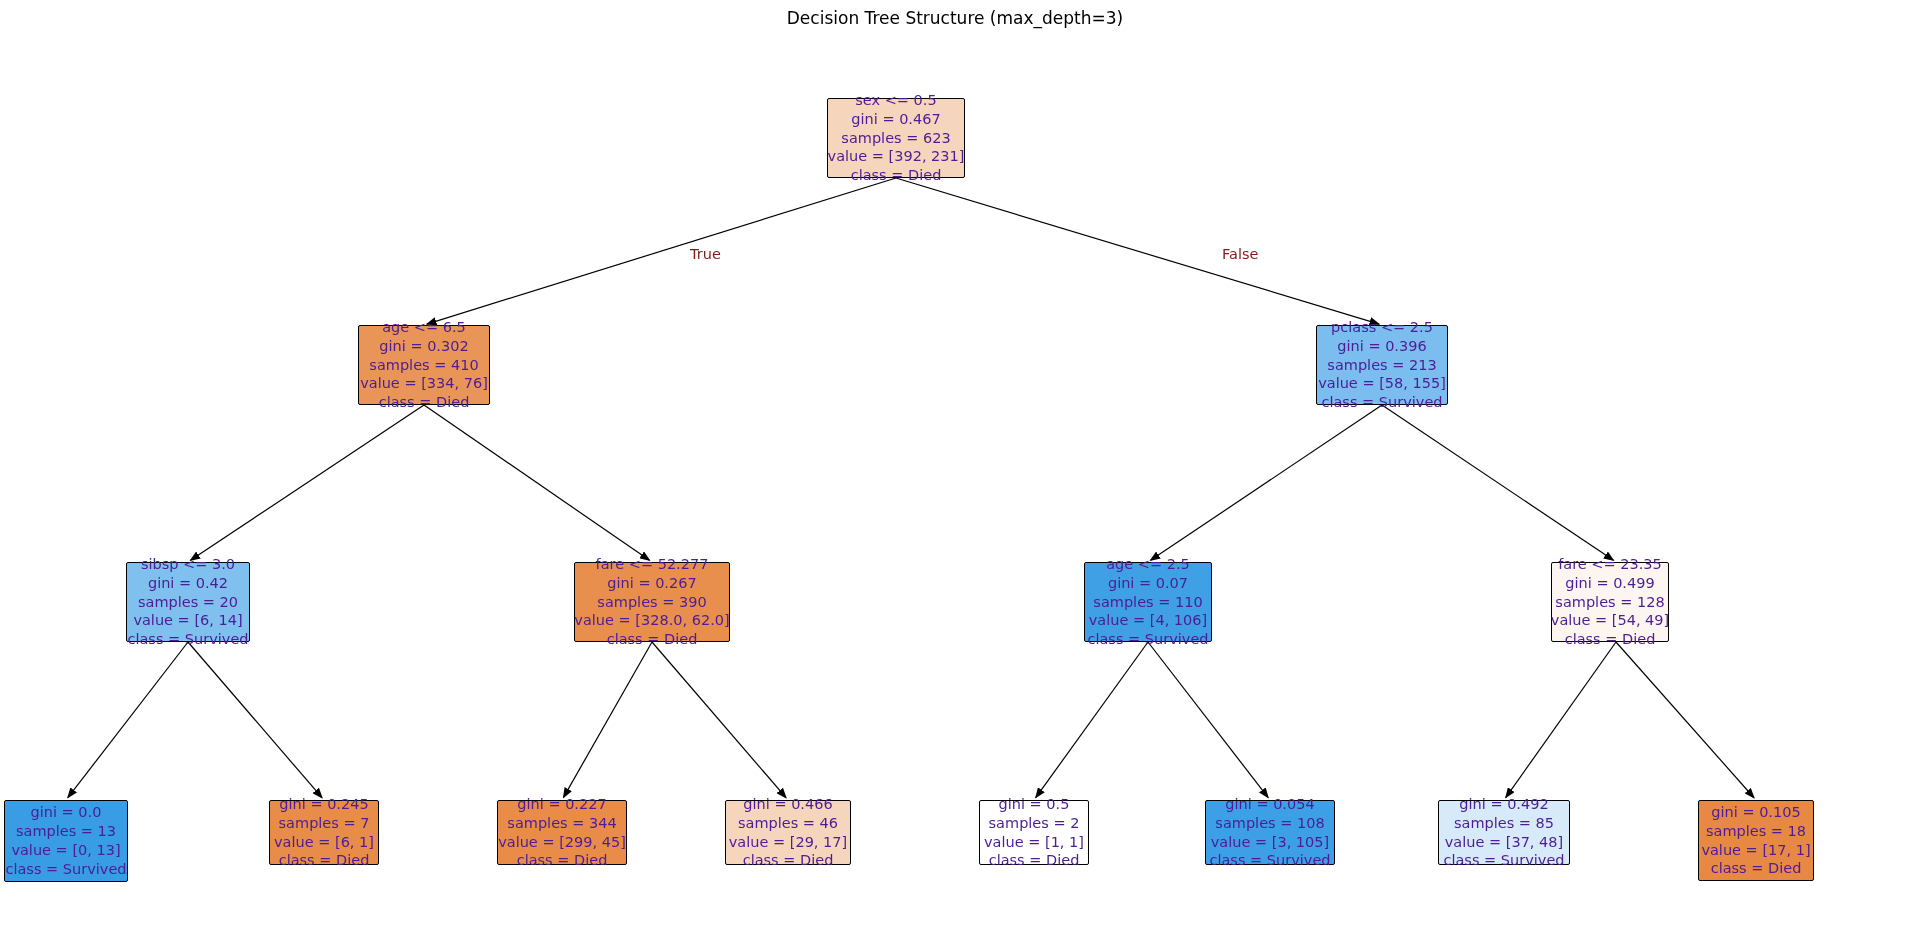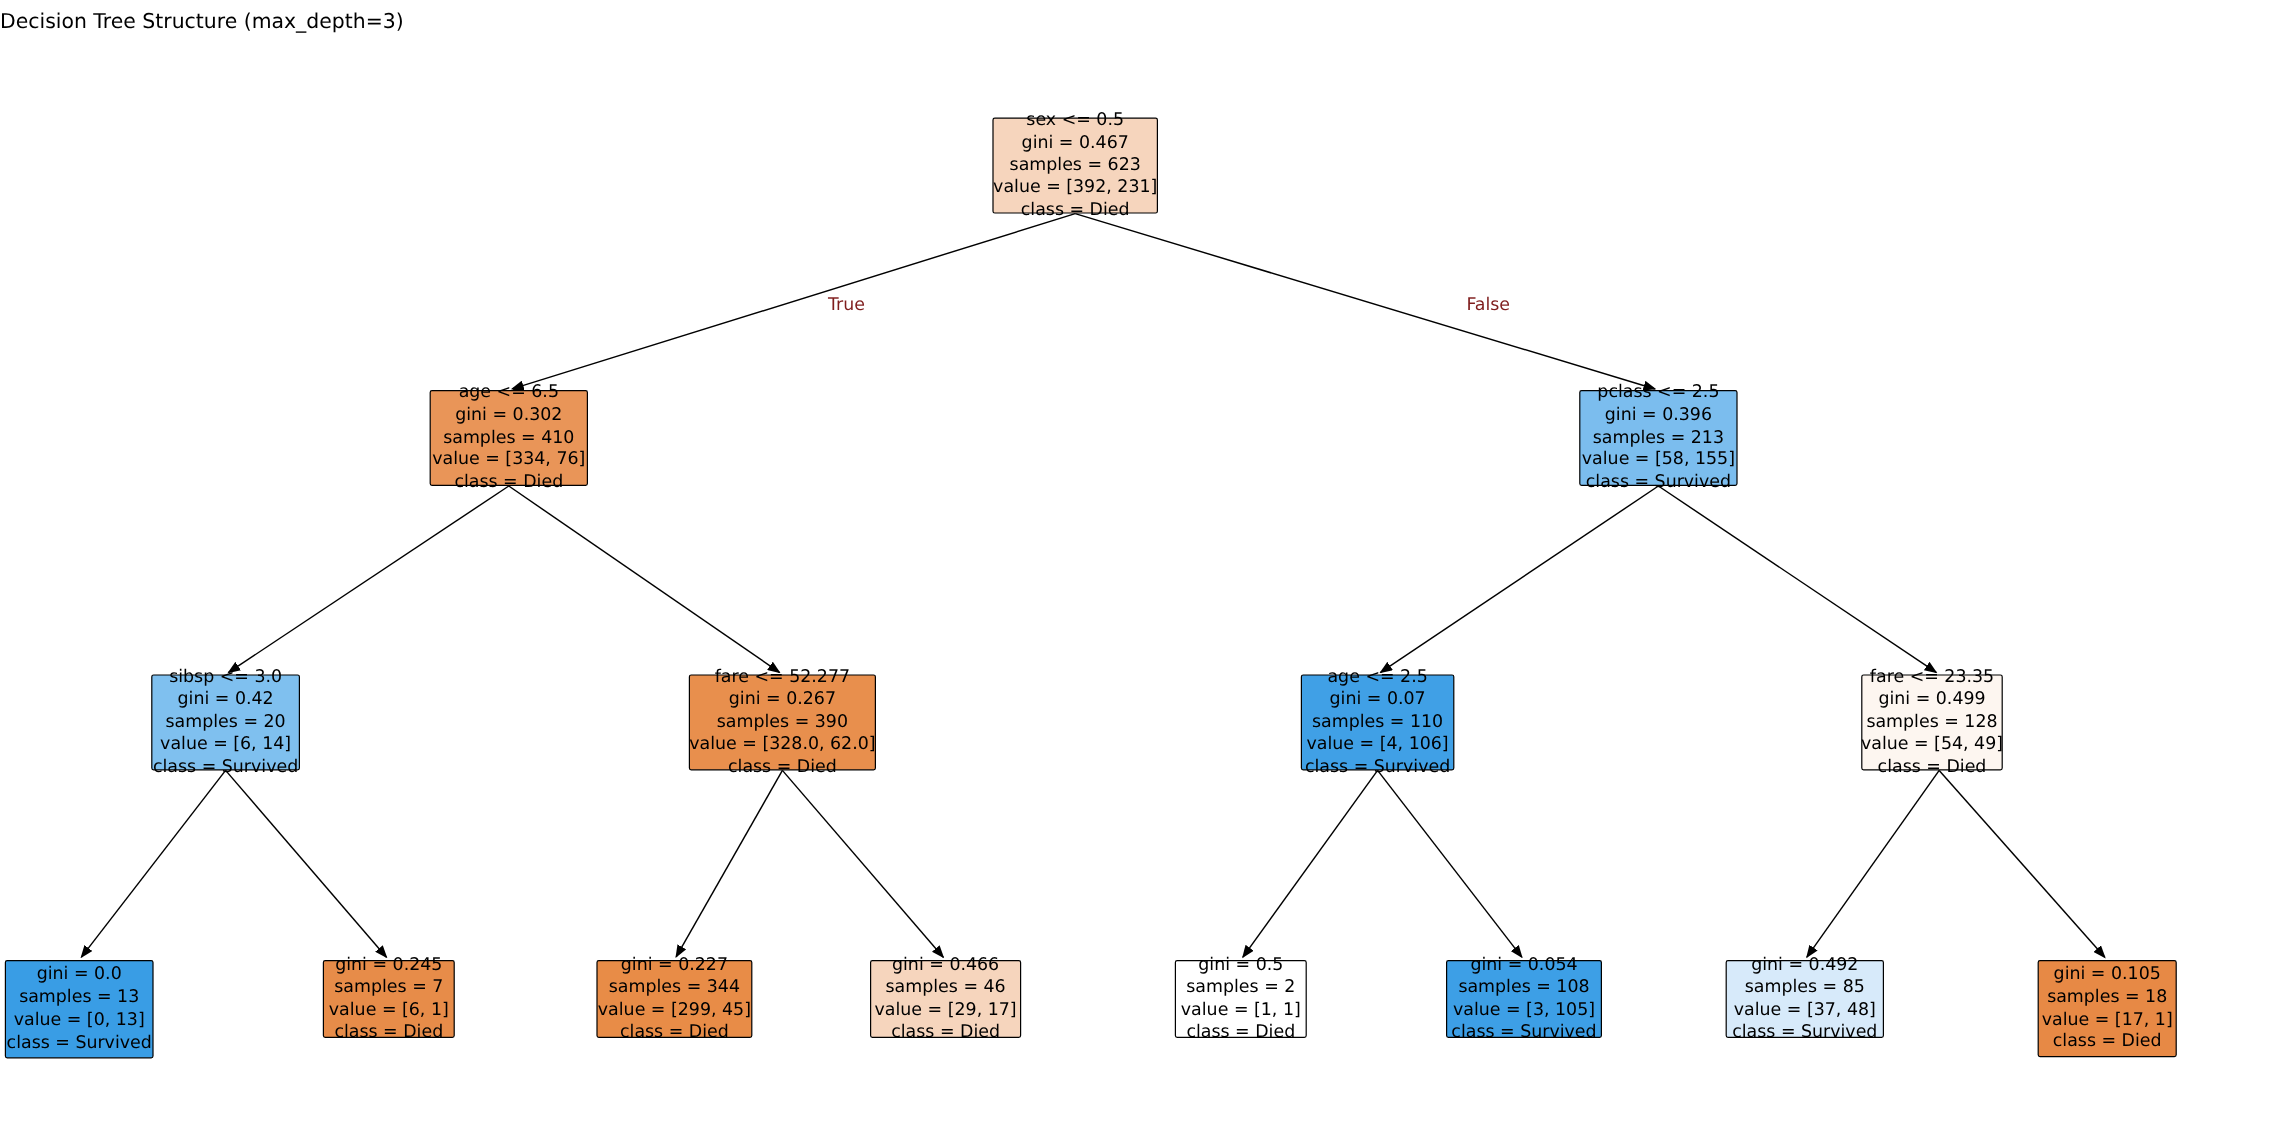--- a/index.html
+++ b/index.html
@@ -13,21 +13,21 @@
     height: 950px;
     background: #ffffff;
     font-family: "DejaVu Sans", sans-serif;
     overflow: hidden;
   }
   #title {
     position: absolute;
     top: 8px;
     left: 0;
     width: 1910px;
-    text-align: left;
+    text-align: center;
     font-size: 17px;
     color: #000000;
     font-family: "DejaVu Sans", sans-serif;
   }
   svg#tree-canvas {
     position: absolute;
     top: 0;
     left: 0;
     width: 1910px;
     height: 950px;
@@ -36,21 +36,21 @@
     position: absolute;
     box-sizing: border-box;
     border: 1.5px solid #000000;
     border-radius: 2px;
     display: flex;
     flex-direction: column;
     align-items: center;
     justify-content: center;
     font-size: 14.5px;
     line-height: 1.30;
-    color: #000000;
+    color: #4c1d95;
     white-space: nowrap;
     font-family: "DejaVu Sans", sans-serif;
   }
   .node-line { display: block; }
   .edge-label {
     position: absolute;
     font-size: 14.5px;
     color: #7f1d1d;
     font-family: "DejaVu Sans", sans-serif;
     white-space: nowrap;

